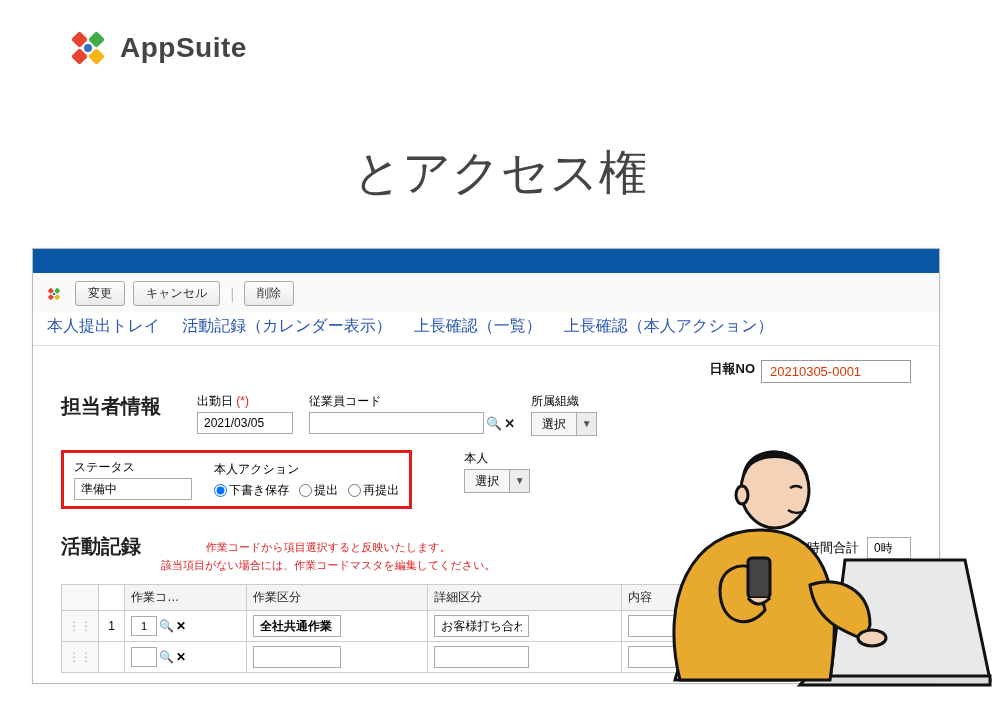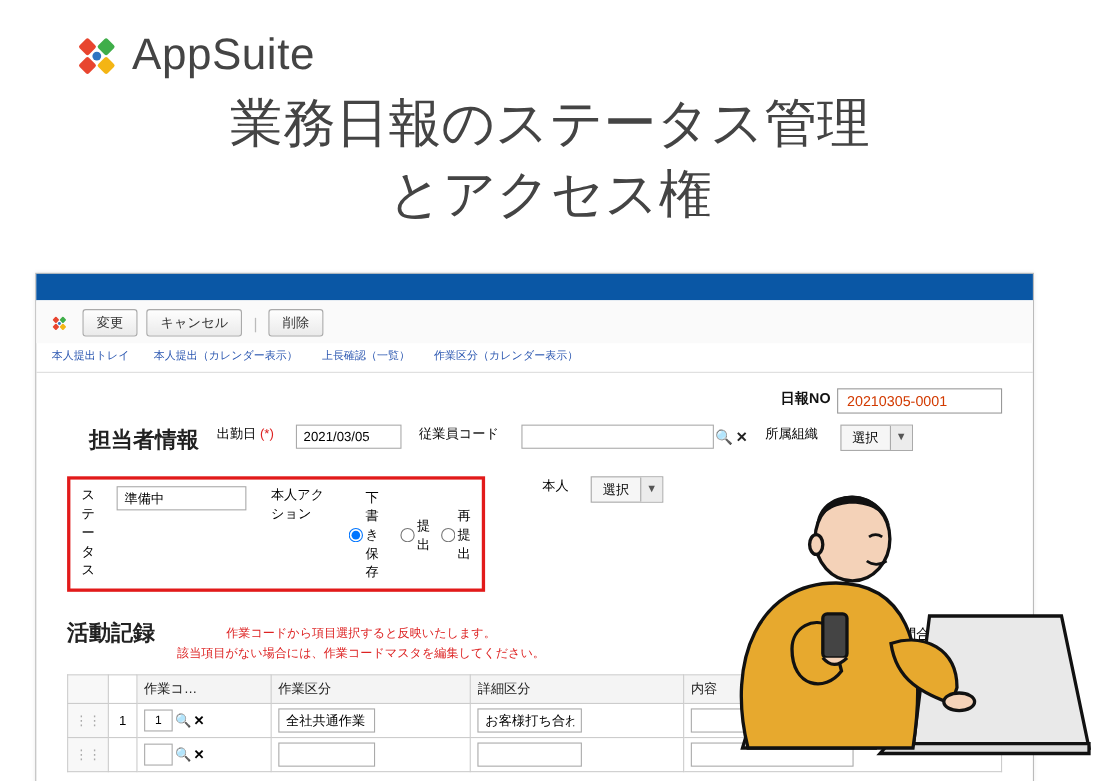--- a/index.html
+++ b/index.html
@@ -16,22 +16,22 @@
   }
   .brand {
     display: flex;
     align-items: center;
     gap: 12px;
     margin-bottom: 8px;
     margin-left: 8px;
   }
   .brand-logo { width: 40px; height: 40px; }
   .brand-text {
-    font-size: 40px;
-    font-weight: 400;
+    font-size: 28px;
+    font-weight: 700;
     color: #444;
     letter-spacing: 0.5px;
   }
   .page-title {
     font-size: 48px;
     color: #444;
     text-align: center;
     line-height: 1.35;
     font-weight: 400;
   }
@@ -63,21 +63,21 @@
     padding: 3px 12px;
     font-size: 12px;
     color: #333;
     cursor: pointer;
   }
   .toolbar-sep { color: #bbb; font-size: 14px; padding: 0 2px; }
   .linkbar {
     display: flex;
     gap: 22px;
     padding: 4px 14px 8px 14px;
-    font-size: 10px;
+    font-size: 16px;
     color: #2a56b0;
     border-bottom: 1px solid #ddd;
   }
   .linkbar span { cursor: pointer; }
   .content { padding: 14px 28px 10px 28px; }
   .top-row {
     display: flex;
     justify-content: flex-end;
     gap: 6px;
     margin-bottom: 10px;
@@ -89,46 +89,45 @@
     padding: 3px 28px 3px 8px;
     color: #d23a00;
     font-size: 13px;
     min-width: 150px;
   }
   .section-title {
     font-size: 20px;
     font-weight: 700;
     color: #222;
     margin-bottom: 6px;
-    text-align: right;
   }
   .field-row {
     display: flex;
     align-items: flex-start;
     gap: 16px;
     margin-bottom: 8px;
   }
   .field {
     display: flex;
-    flex-direction: row;
-    gap: 20px;
+    flex-direction: column;
+    gap: 2px;
     font-size: 12px;
   }
   .req { color: #d22; }
   .inp {
     border: 1px solid #aaa;
     padding: 3px 6px;
     font-size: 12px;
     height: 22px;
     background: #fff;
   }
   .inp-date { width: 96px; }
   .inp-status { width: 118px; }
   .inp-emp { width: 175px; }
-  .inp-workcat { width: 88px; }
+  .inp-workcat { width: 88px; font-weight: bold; }
   .inp-detailcat { width: 95px; }
   .inp-content { width: 148px; }
   .inp-time { width: 44px; }
   .after-icons {
     display: inline-flex;
     align-items: center;
     gap: 2px;
     font-size: 13px;
     color: #222;
     margin-left: 2px;
@@ -152,21 +151,21 @@
     background: #ececec;
     font-size: 10px;
     color: #555;
     line-height: 22px;
   }
   .highlight-box {
     border: 3px solid #e21a1a;
     padding: 6px 10px;
     display: flex;
     gap: 22px;
-    align-items: flex-start;
+    align-items: center;
     margin-top: 6px;
     max-width: 380px;
   }
   .radio-row { display: flex; gap: 10px; align-items: center; font-size: 12px; padding-top: 2px; }
   .radio-row label { display: flex; align-items: center; gap: 2px; cursor: pointer; }
   .section2 {
     margin-top: 24px;
     display: flex;
     align-items: flex-start;
     gap: 20px;
@@ -218,21 +217,21 @@
         <rect x="-6" y="-18" width="12" height="12" rx="2" fill="#3fae49" transform="rotate(45)"></rect>
         <rect x="-6" y="6" width="12" height="12" rx="2" fill="#e8452f" transform="rotate(45)"></rect>
         <rect x="-18" y="-6" width="12" height="12" rx="2" fill="#e8452f" transform="rotate(45)"></rect>
         <rect x="6" y="-6" width="12" height="12" rx="2" fill="#f4b514" transform="rotate(45)"></rect>
         <circle r="4" fill="#2f74c1"></circle>
       </g>
     </svg>
     <span class="brand-text">AppSuite</span>
   </div>
   <div class="page-title">
-    <span>業務日報のステータス管理</span><br>
+    <br>
     <span>とアクセス権</span>
   </div>
 </div>
 
 <div class="app-window">
   <div class="titlebar"></div>
 
   <div class="toolbar">
     <svg class="toolbar-logo" viewBox="0 0 40 40">
       <g transform="translate(20 20)">
@@ -244,23 +243,23 @@
       </g>
     </svg>
     <button class="btn">変更</button>
     <button class="btn">キャンセル</button>
     <span class="toolbar-sep">|</span>
     <button class="btn">削除</button>
   </div>
 
   <div class="linkbar">
     <span>本人提出トレイ</span>
-    <span>本人提出（カレンダー表示）</span>
+    <span>活動記録（カレンダー表示）</span>
     <span>上長確認（一覧）</span>
-    <span>作業区分（カレンダー表示）</span>
+    <span>上長確認（本人アクション）</span>
   </div>
 
   <div class="content">
 
     <div class="top-row">
       <span class="nippo-label">日報NO</span>
       <span class="nippo-box">20210305-0001</span>
     </div>
 
     <div class="field-row">

